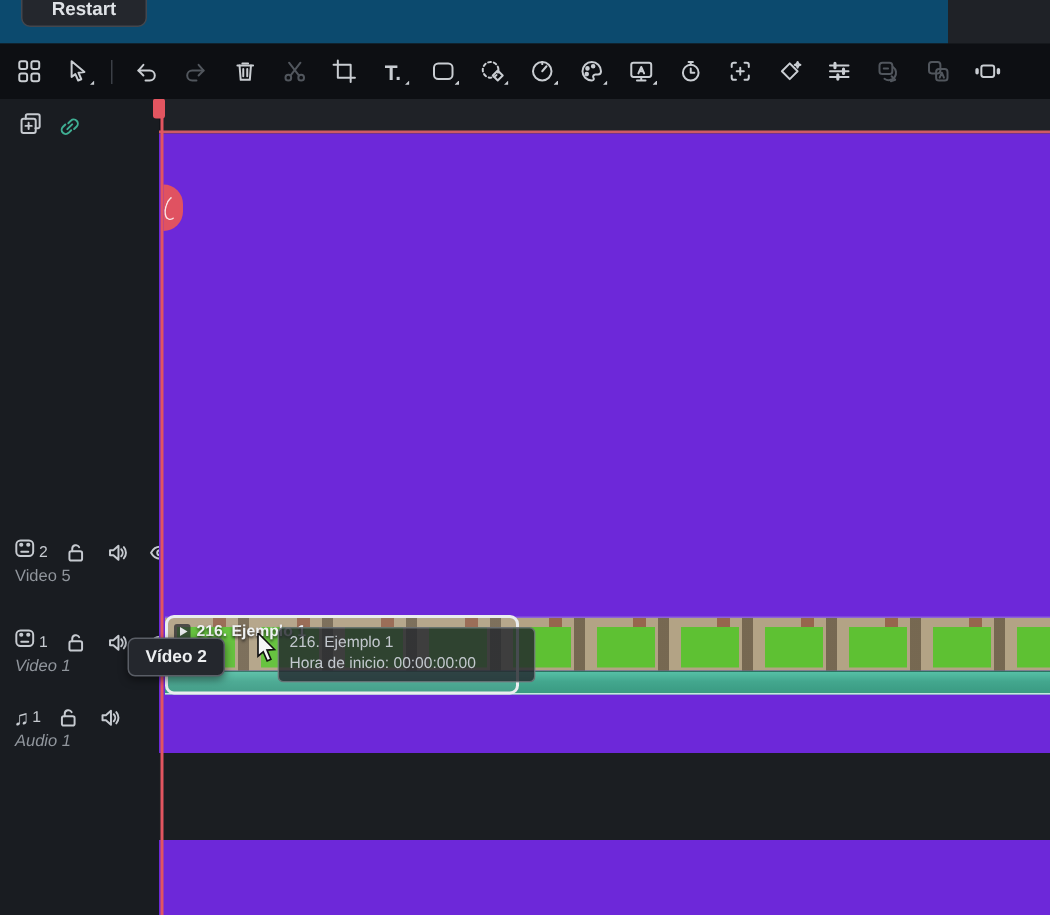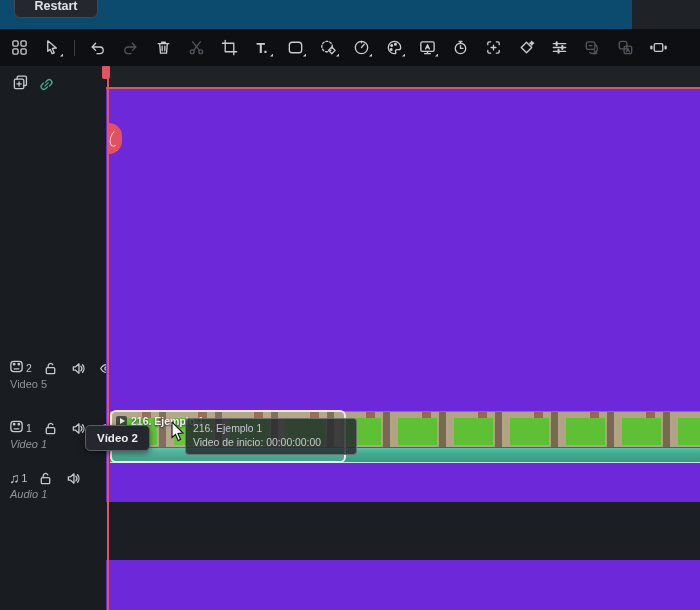--- a/index.html
+++ b/index.html
@@ -402,21 +402,21 @@
       <div class="clip-label">
         <span class="play-chip"></span>
         <span>216. Ejemplo 1</span>
       </div>
     </div>
 
     <div class="ghost"></div>
 
     <div class="clip-tip">
       <div>216. Ejemplo 1</div>
-      <div>Video de inicio: 00:00:00:00</div>
+      <div>Hora de inicio: 00:00:00:00</div>
     </div>
   </div>
 
   <div class="ph-line"></div>
   <div class="ph-flag"></div>
   <div class="ph-handle"></div>
 
   <div class="track-tip">
     <span>Vídeo 2</span>
   </div>

